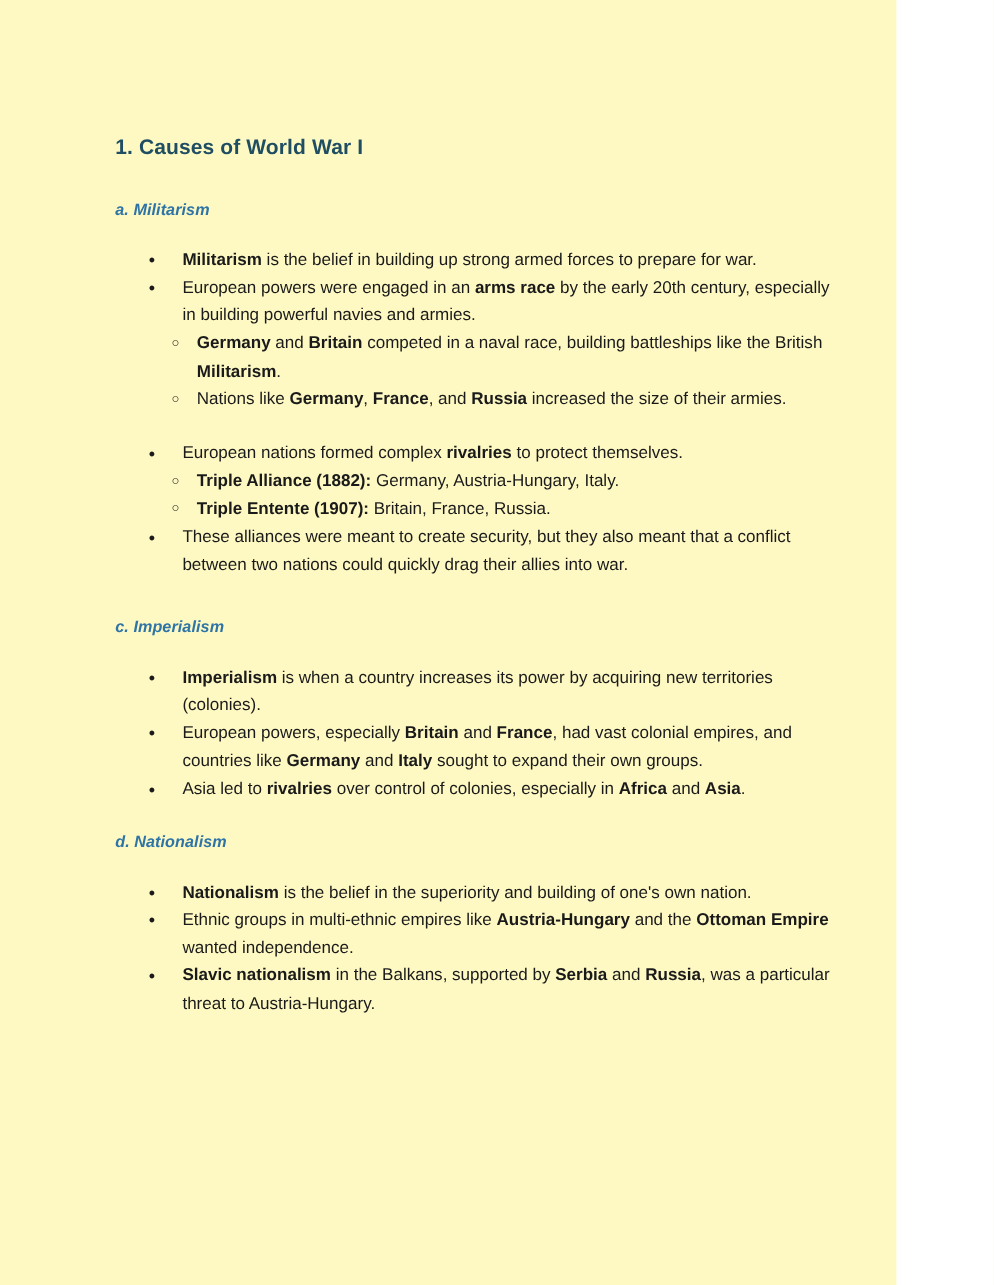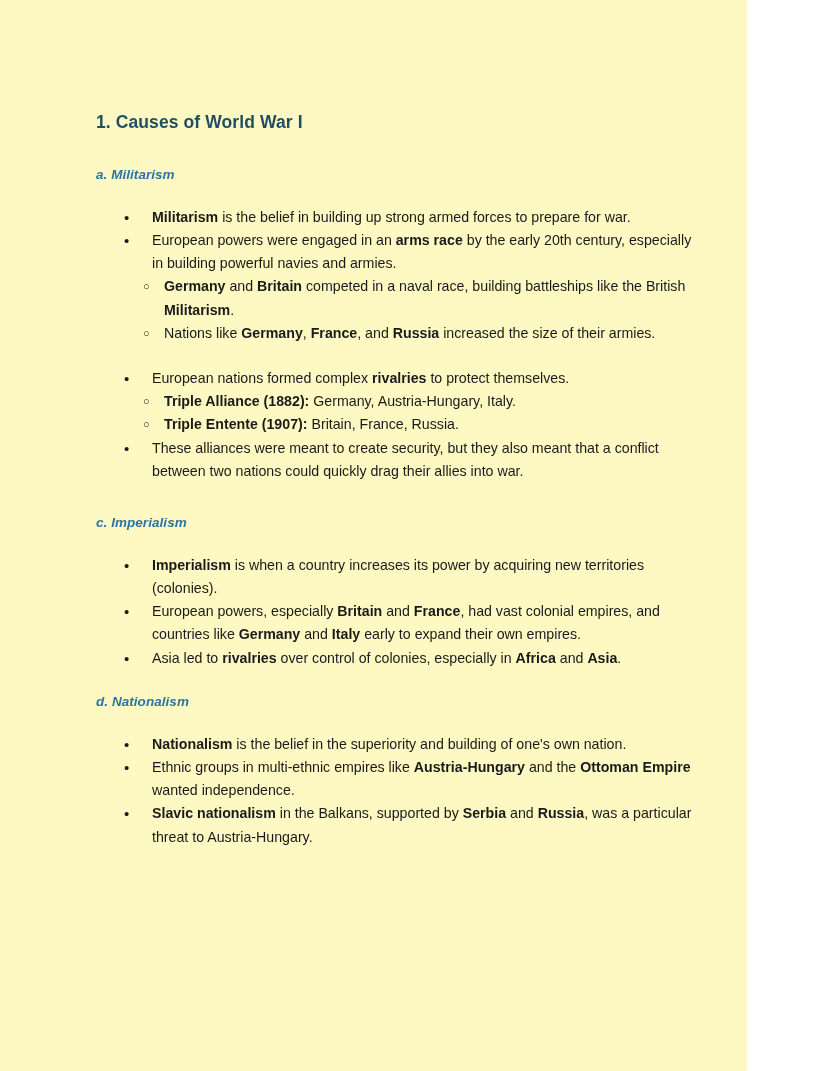--- a/index.html
+++ b/index.html
@@ -142,21 +142,21 @@
       </div>
       <div class="section">
         <div class="section-heading sec-imperialism">c. Imperialism</div>
         <ul class="lvl1">
           <li class="b1">
             <span class="marker">•</span>
             <span class="txt"><b>Imperialism</b><span> is when a country increases its power by acquiring new territories (colonies).</span></span>
           </li>
           <li class="b1">
             <span class="marker">•</span>
-            <span class="txt"><span>European powers, especially </span><b>Britain</b><span> and </span><b>France</b><span>, had vast colonial empires, and countries like </span><b>Germany</b><span> and </span><b>Italy</b><span> early to expand their own empires.</span></span>
+            <span class="txt"><span>European powers, especially </span><b>Britain</b><span> and </span><b>France</b><span>, had vast colonial empires, and countries like </span><b>Germany</b><span> and </span><b>Italy</b><span> sought to expand their own groups.</span></span>
           </li>
           <li class="b1">
             <span class="marker">•</span>
             <span class="txt"><span>Asia led to </span><b>rivalries</b><span> over control of colonies, especially in </span><b>Africa</b><span> and </span><b>Asia</b><span>.</span></span>
           </li>
         </ul>
       </div>
       <div class="section">
         <div class="section-heading sec-nationalism">d. Nationalism</div>
         <ul class="lvl1">

